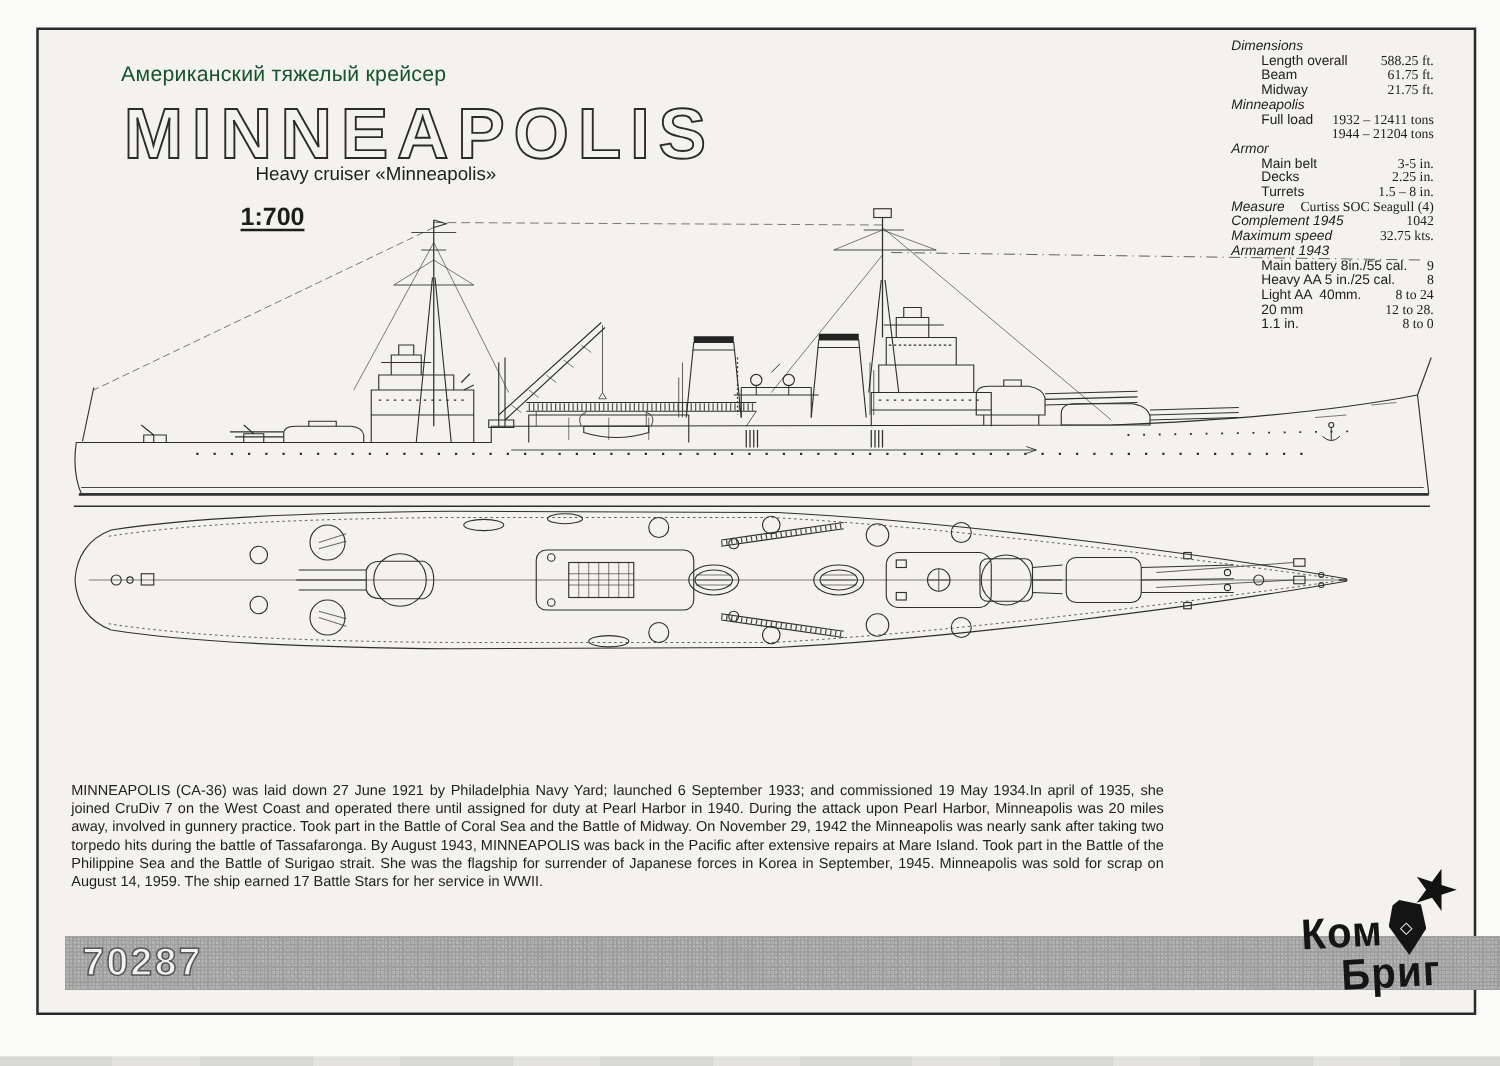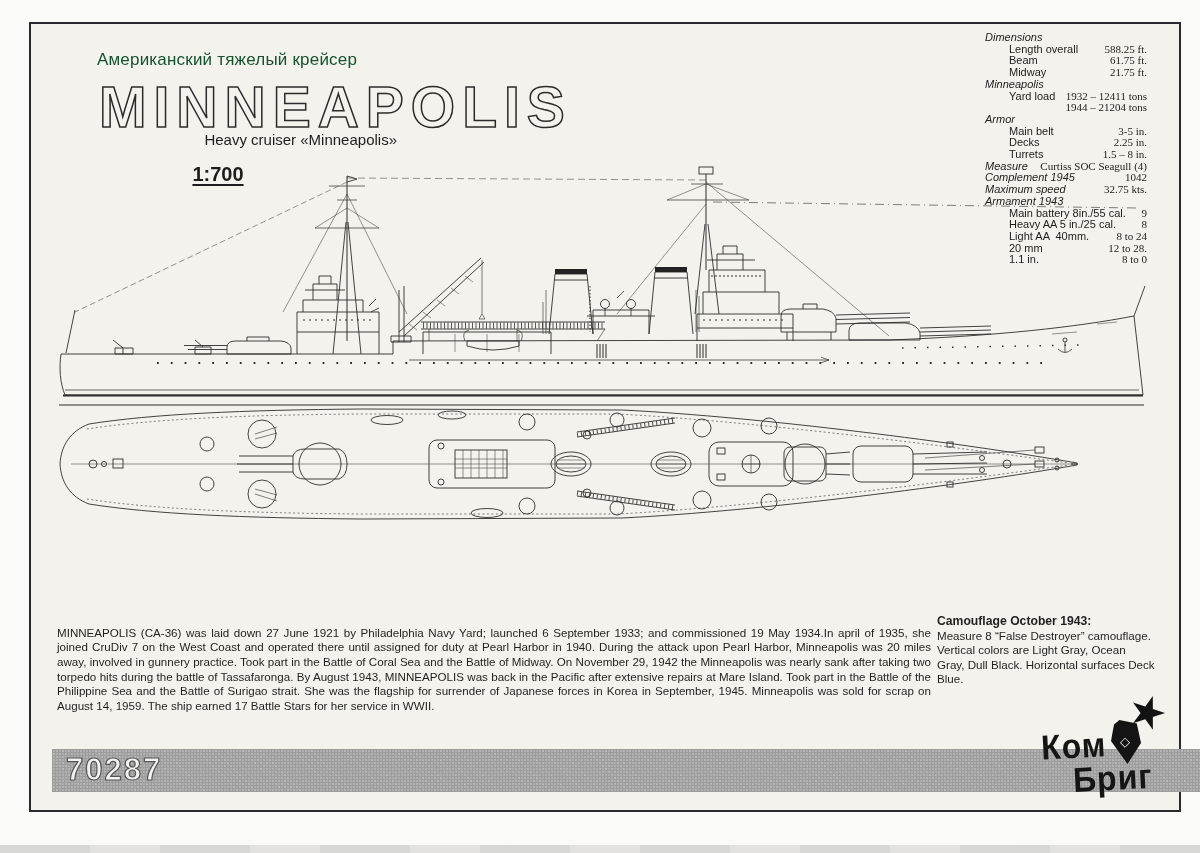--- a/index.html
+++ b/index.html
@@ -132,21 +132,21 @@
       </div>
       <div class="spec-row item">
         <span class="lab">Midway</span>
         <span class="val">21.75 ft.</span>
       </div>
       <div class="spec-row section">
         <span class="lab">Minneapolis</span>
         <span class="val"></span>
       </div>
       <div class="spec-row item">
-        <span class="lab">Yard load</span>
+        <span class="lab">Full load</span>
         <span class="val">1932 – 12411 tons</span>
       </div>
       <div class="spec-row item">
         <span class="lab"></span>
         <span class="val">1944 – 21204 tons</span>
       </div>
       <div class="spec-row section">
         <span class="lab">Armor</span>
         <span class="val"></span>
       </div>
@@ -382,24 +382,20 @@
           <rect x="890" y="80" width="6" height="5"></rect>
       <circle cx="1000" cy="58" r="2"></circle>
           <circle cx="1000" cy="66" r="2"></circle>
       <path d="M1014,62 L1021,62" stroke-width="1.2"></path>
     </g>
   </svg>
   </div>
 
   <p class="history">MINNEAPOLIS (CA-36) was laid down 27 June 1921 by Philadelphia Navy Yard; launched 6 September 1933; and commissioned 19 May 1934.In april of 1935, she joined CruDiv 7 on the West Coast and operated there until assigned for duty at Pearl Harbor in 1940. During the attack upon Pearl Harbor, Minneapolis was 20 miles away, involved in gunnery practice. Took part in the Battle of Coral Sea and the Battle of Midway. On November 29, 1942 the Minneapolis was nearly sank after taking two torpedo hits during the battle of Tassafaronga. By August 1943, MINNEAPOLIS was back in the Pacific after extensive repairs at Mare Island. Took part in the Battle of the Philippine Sea and the Battle of Surigao strait. She was the flagship for surrender of Japanese forces in Korea in September, 1945. Minneapolis was sold for scrap on August 14, 1959. The ship earned 17 Battle Stars for her service in WWII.</p>
 
-  <div class="camo">
-    <div class="camo-title">Camouflage October 1943:</div>
-    <div class="camo-body">Measure 8 “False Destroyer” camouflage. Vertical colors are Light Gray, Ocean Gray, Dull Black. Horizontal surfaces Deck Blue.</div>
-  </div>
 
   <div class="kit-bar">
     <div class="kit-number">70287</div>
   </div>
 
   <div class="brand">
     <div class="star-icon">★</div>
     <div class="flag">
       <span>◇</span>
     </div>

